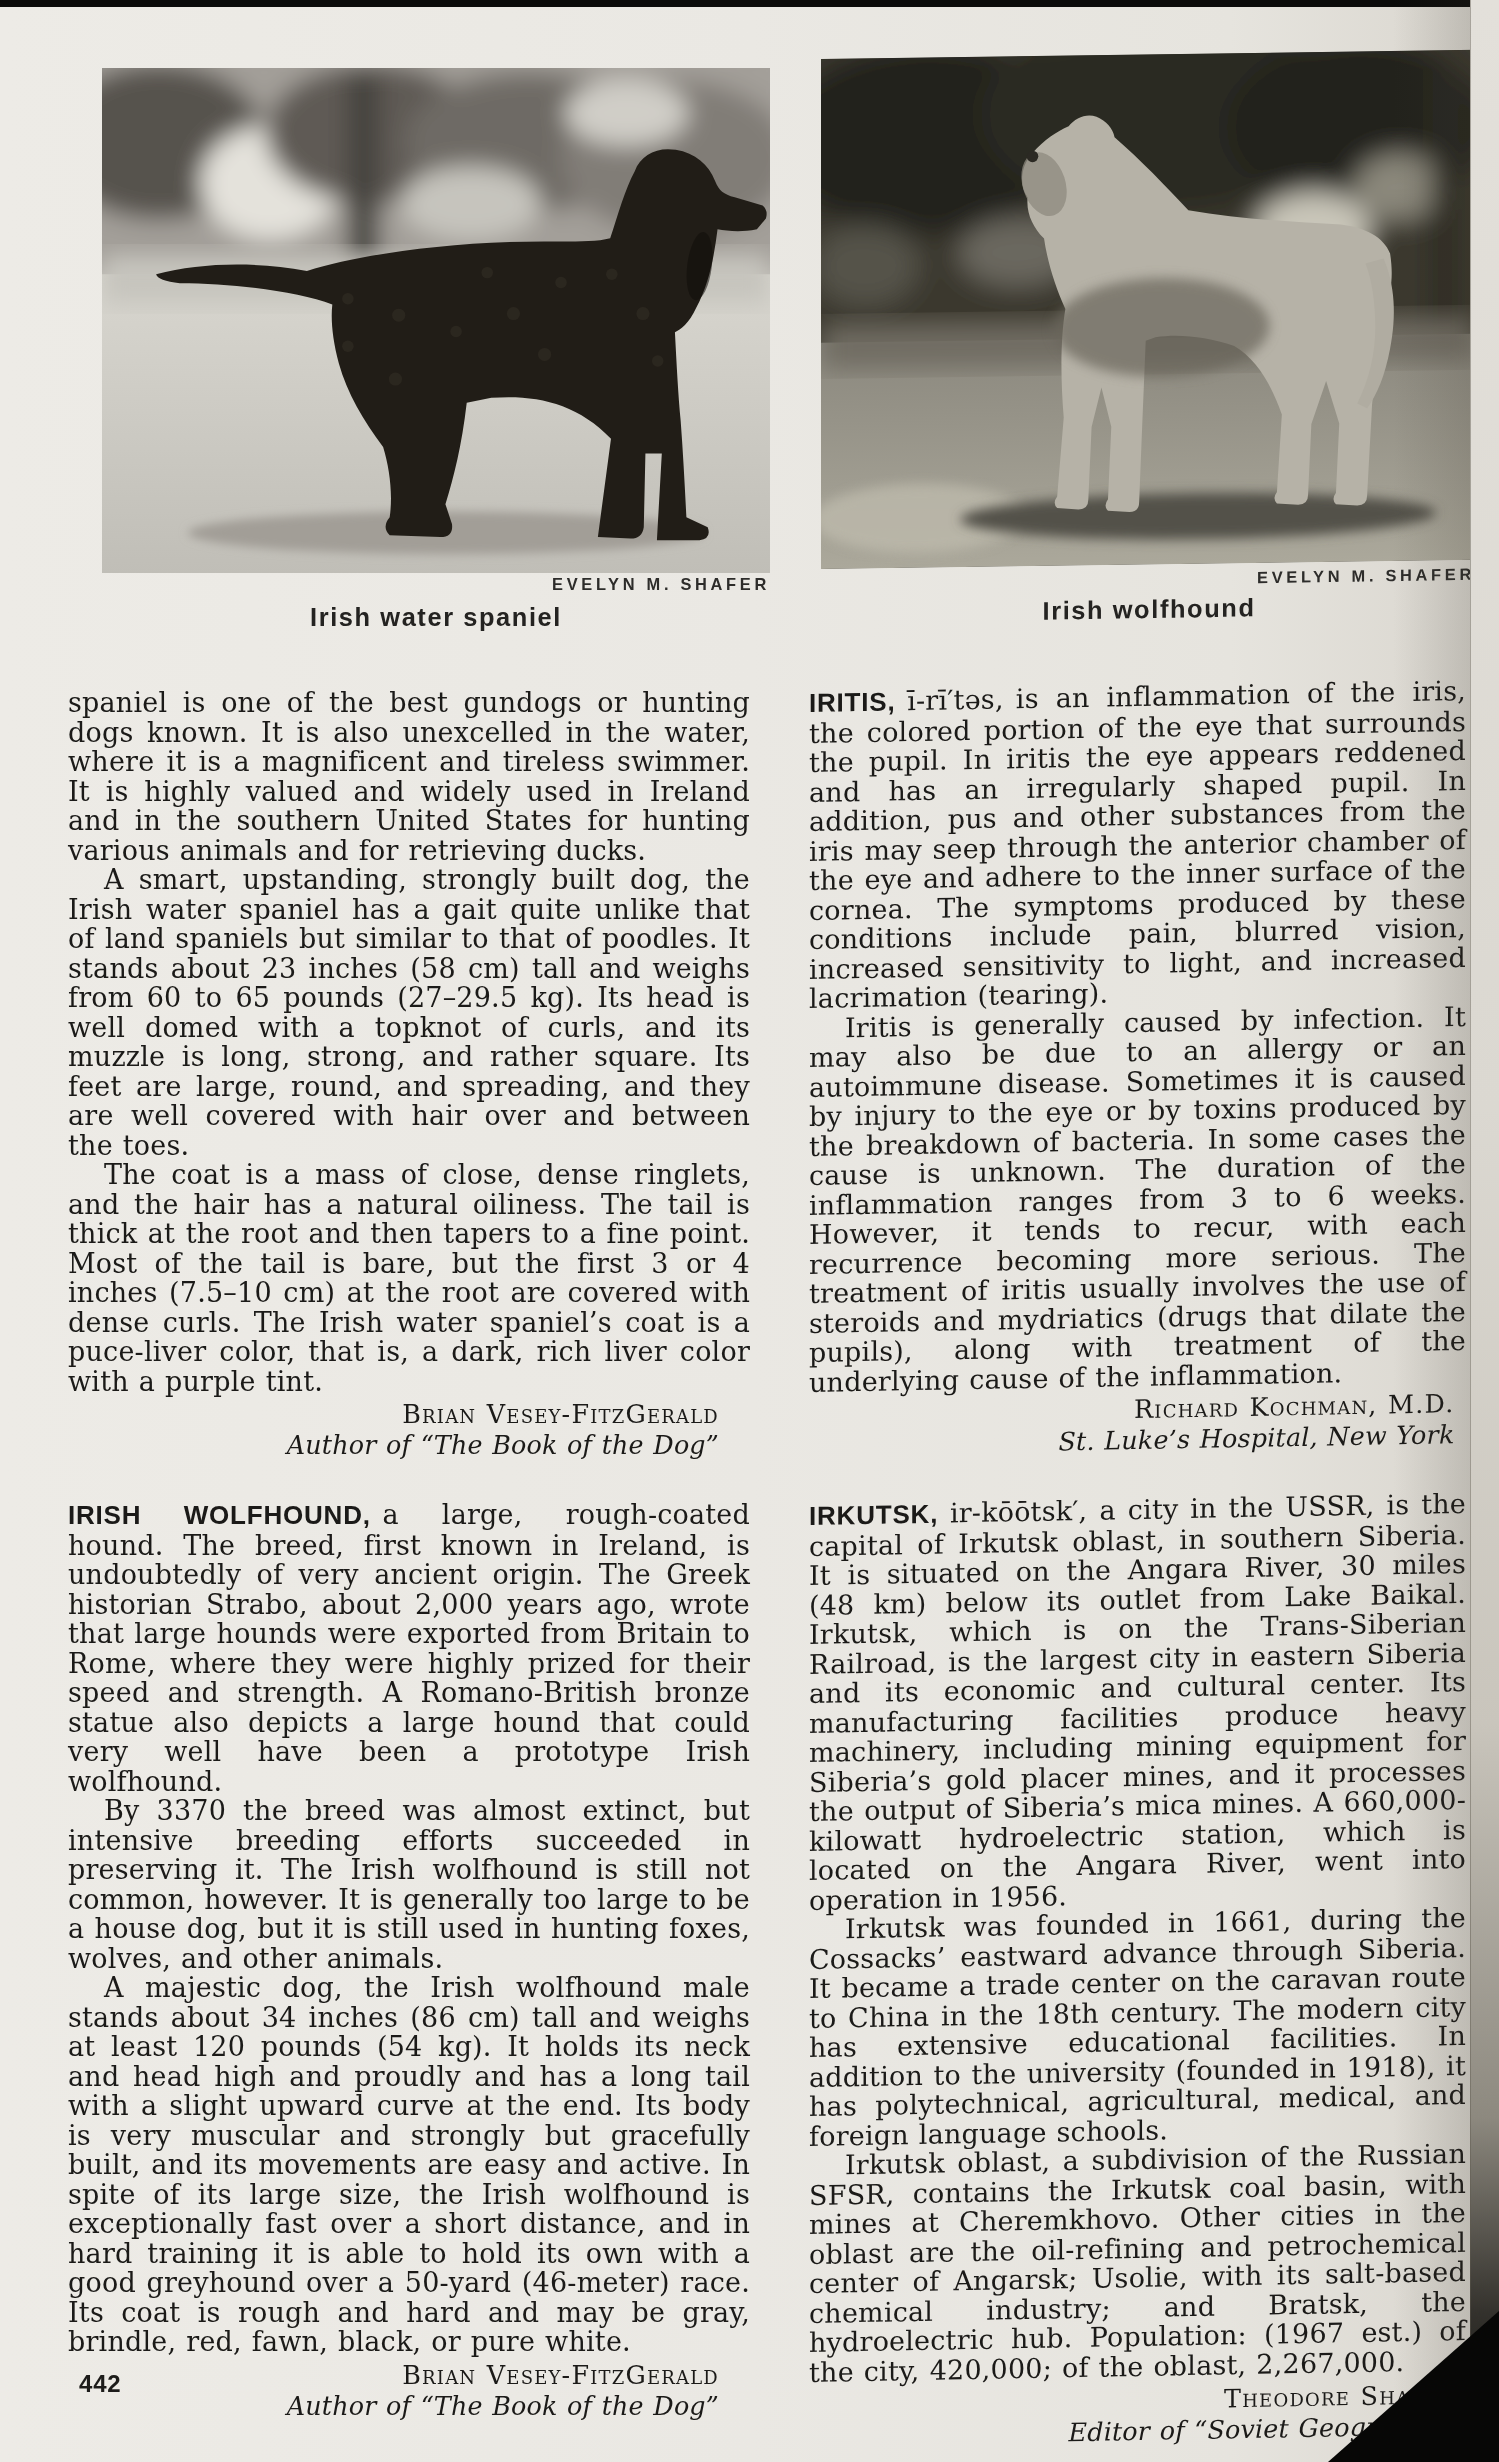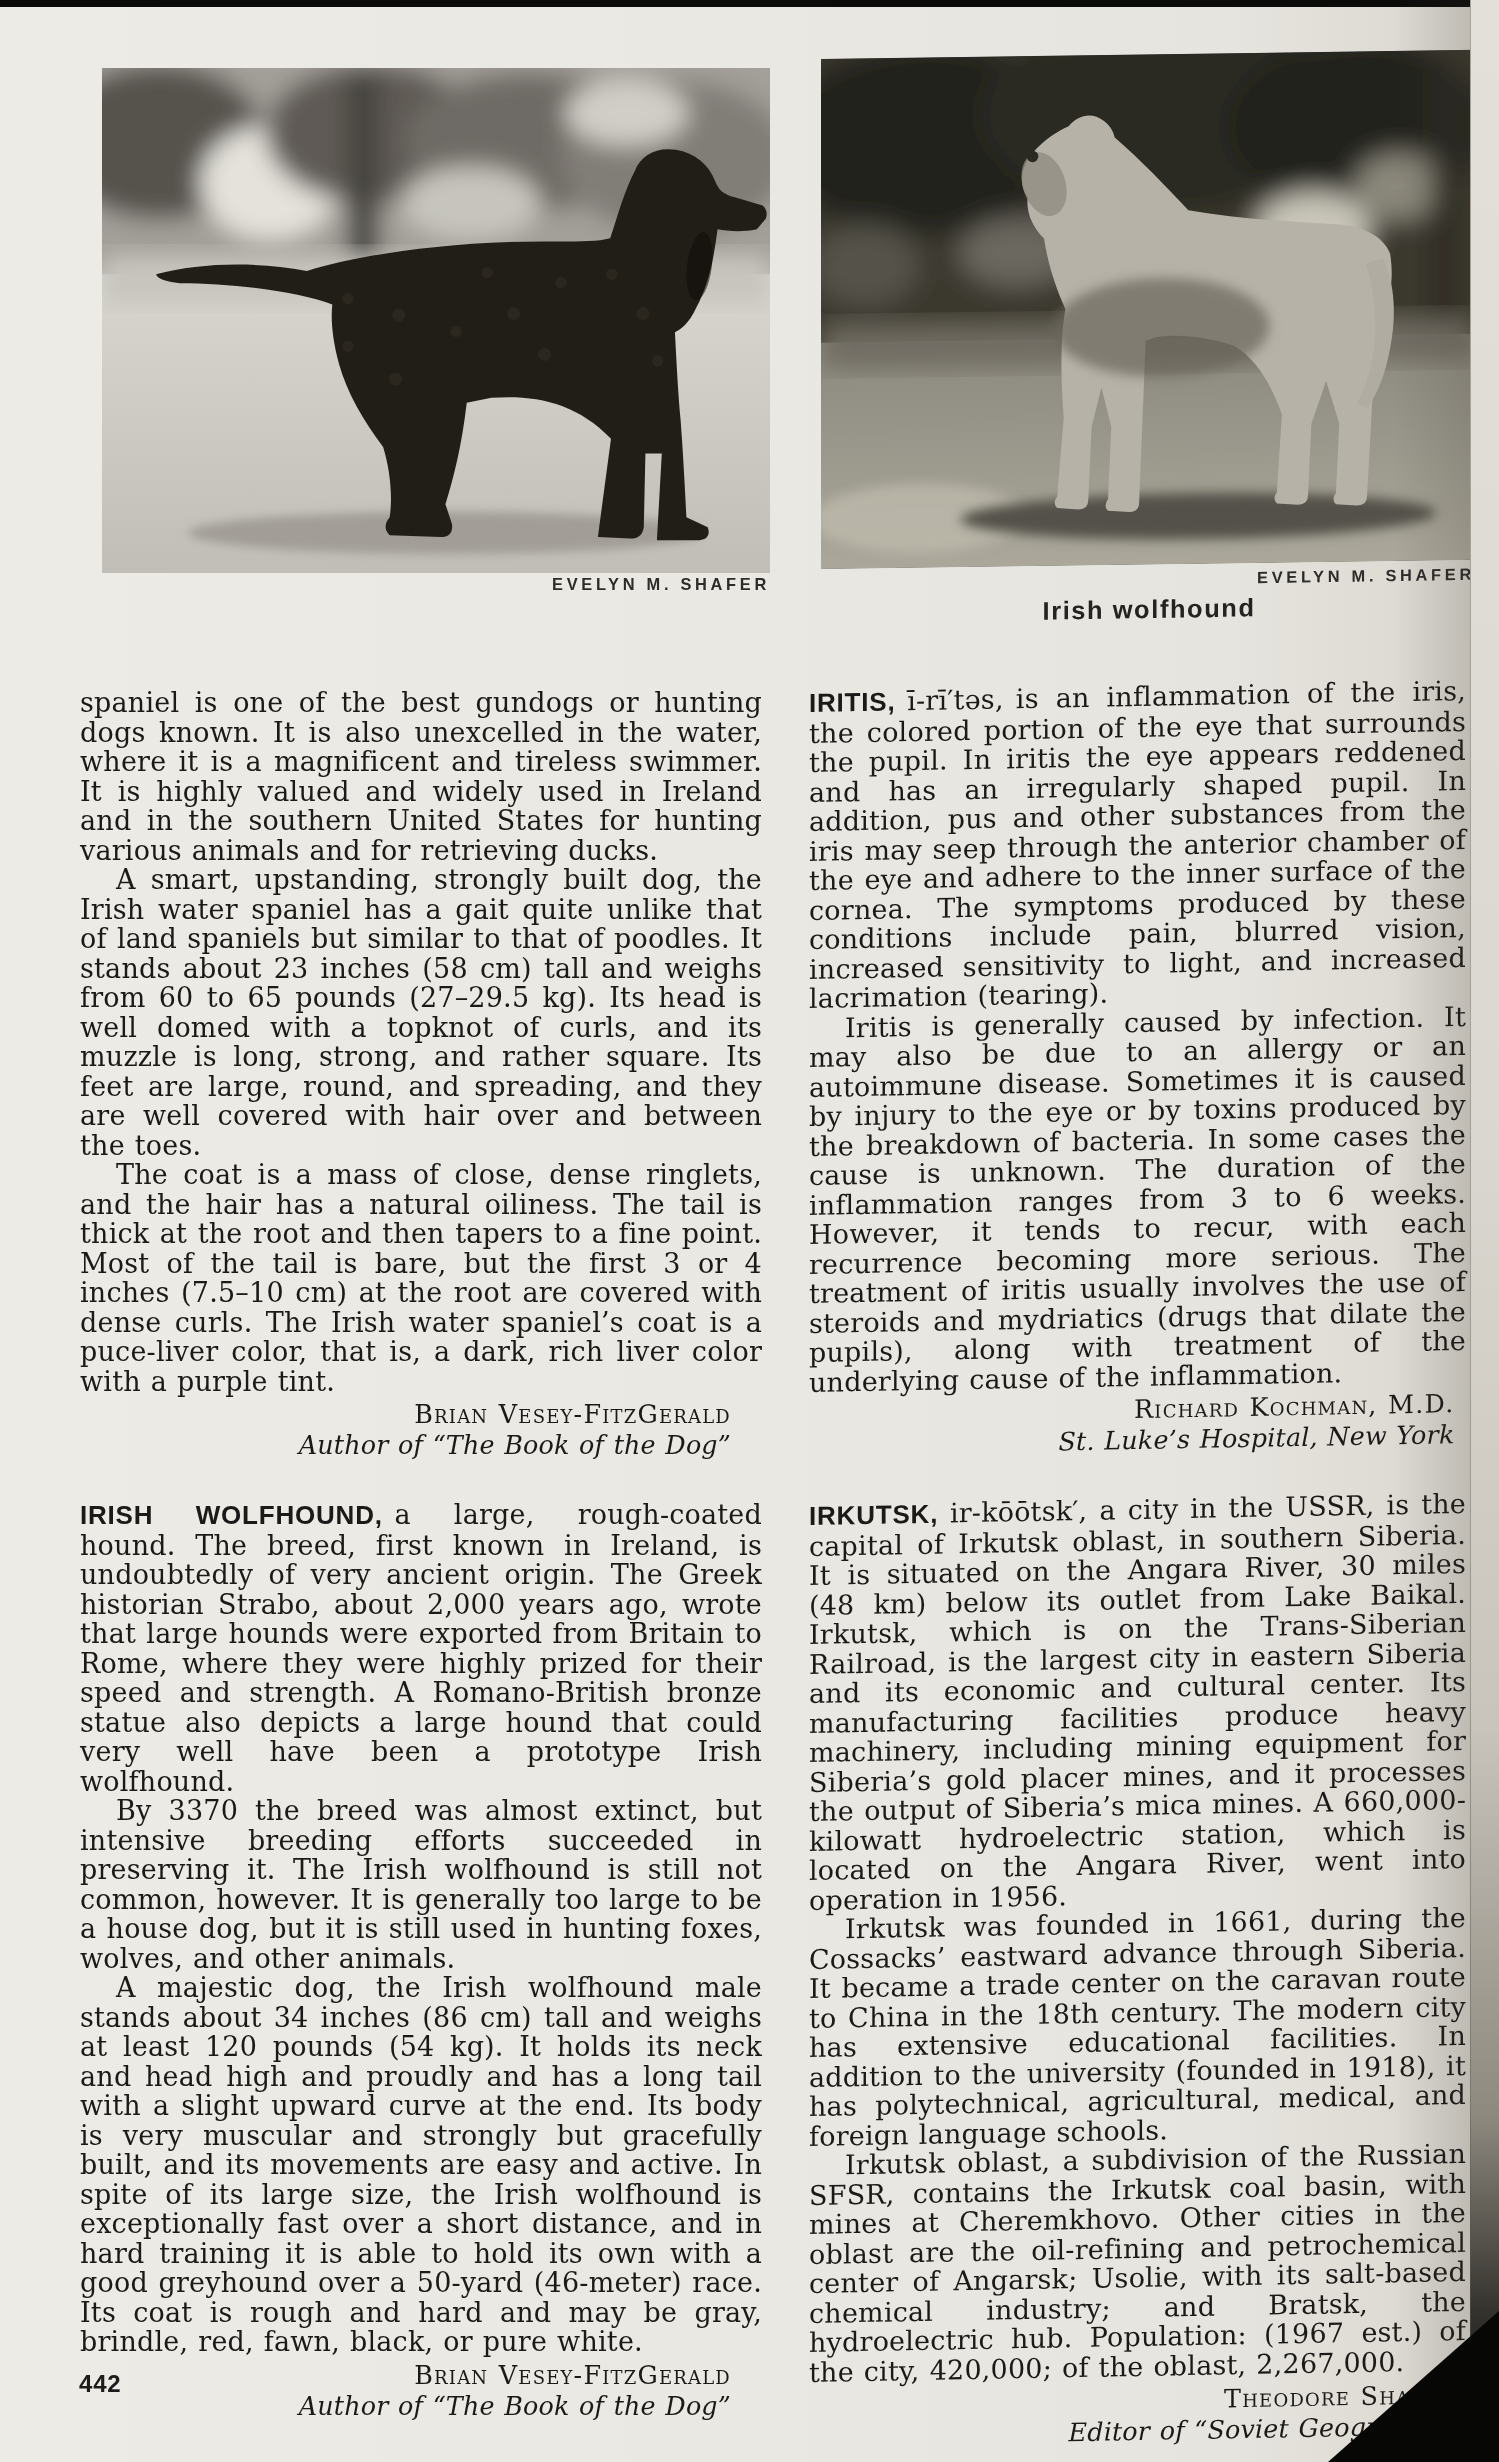--- a/index.html
+++ b/index.html
@@ -33,21 +33,21 @@
   }
   .left-caption{left:102px;top:603px;width:668px;}
   .right-caption{left:821px;top:595px;width:656px;transform:skewY(-0.9deg);}
   
   .col{
     position:absolute;top:688px;
     font-size:27px;line-height:29.5px;
     text-align:justify;
     letter-spacing:0.2px;word-spacing:1.2px;
   }
-  .left-col{left:80px;width:682px;}
+  .left-col{left:68px;width:682px;}
   .right-col{left:809px;width:657px;transform:skewY(-1.05deg);transform-origin:left top;}
   .body-p{margin:0;text-indent:36px;}
   .body-p.no-indent{text-indent:0;}
   .article-start{margin-top:39px;}
   .headword{
     font-family:"Liberation Sans", sans-serif;
     font-weight:bold;font-size:26px;letter-spacing:0.8px;
     margin-right:0.45em;
   }
   .pron{margin-right:0.45em;}
@@ -154,20 +154,21 @@
         <circle cx="660" cy="300" r="8"></circle>
           <circle cx="678" cy="358" r="7"></circle>
           <circle cx="358" cy="380" r="8"></circle>
         <circle cx="300" cy="340" r="7"></circle>
           <circle cx="470" cy="250" r="7"></circle>
           <circle cx="540" cy="350" r="8"></circle>
       </g>
     </svg>
   </figure>
   <div class="credit left-credit">EVELYN M. SHAFER</div>
+  <div class="caption left-caption">Irish water spaniel</div>
 
   <figure class="photo right-photo" style="margin:0;">
     <svg viewBox="0 0 800 620" preserveAspectRatio="none">
       <defs>
         <linearGradient id="rpGround" x1="0" y1="0" x2="0" y2="1">
           <stop offset="0" stop-color="#8b887e"></stop>
             <stop offset="1" stop-color="#aba89b"></stop>
         </linearGradient>
         <filter id="rpBlur" x="-20%" y="-20%" width="140%" height="140%">
             <feGaussianBlur stdDeviation="16"></feGaussianBlur>

